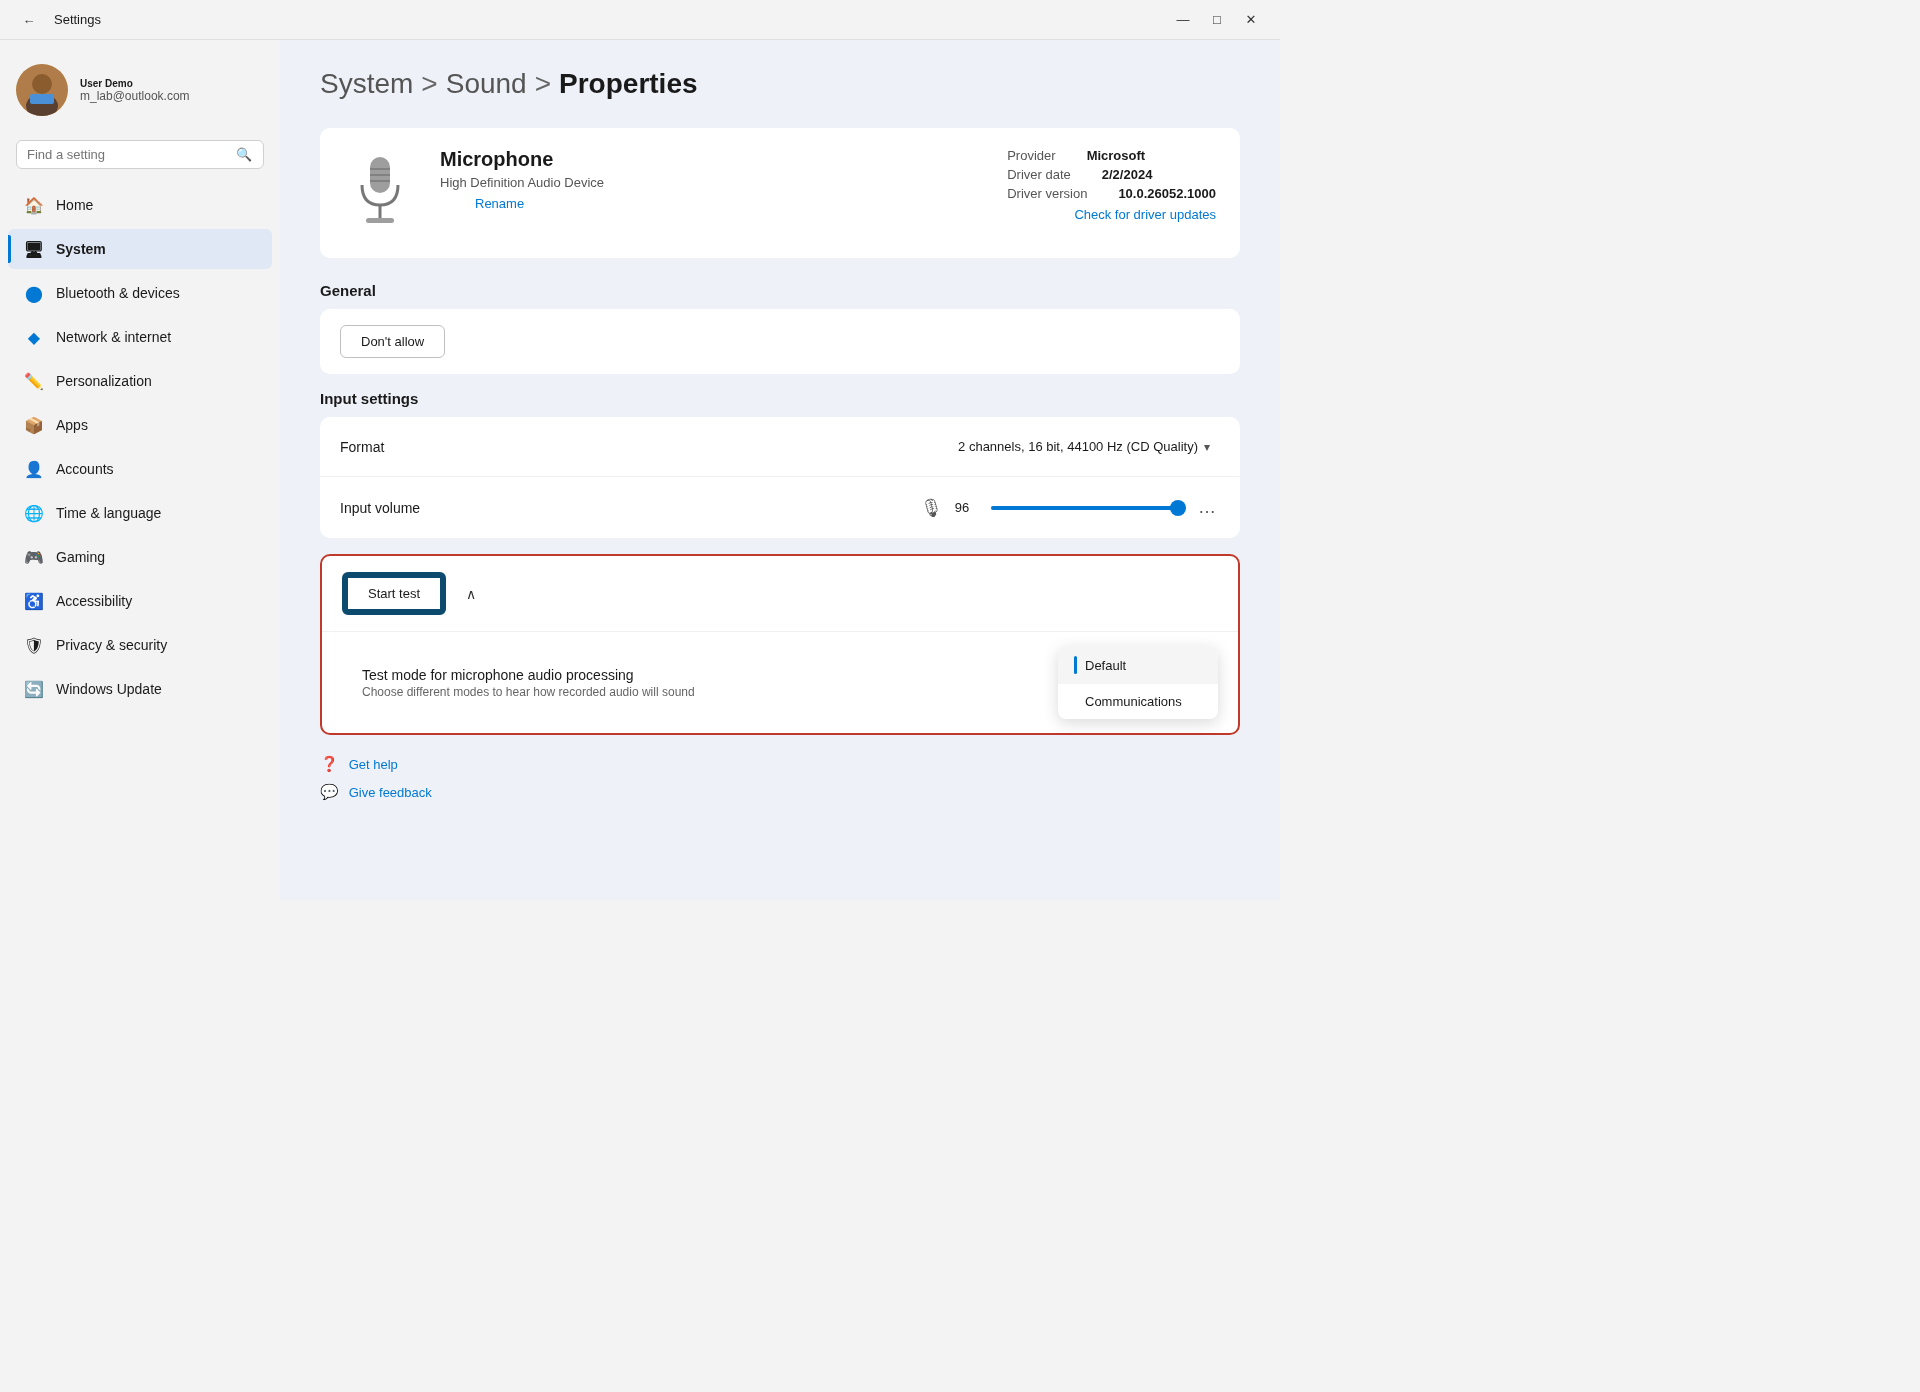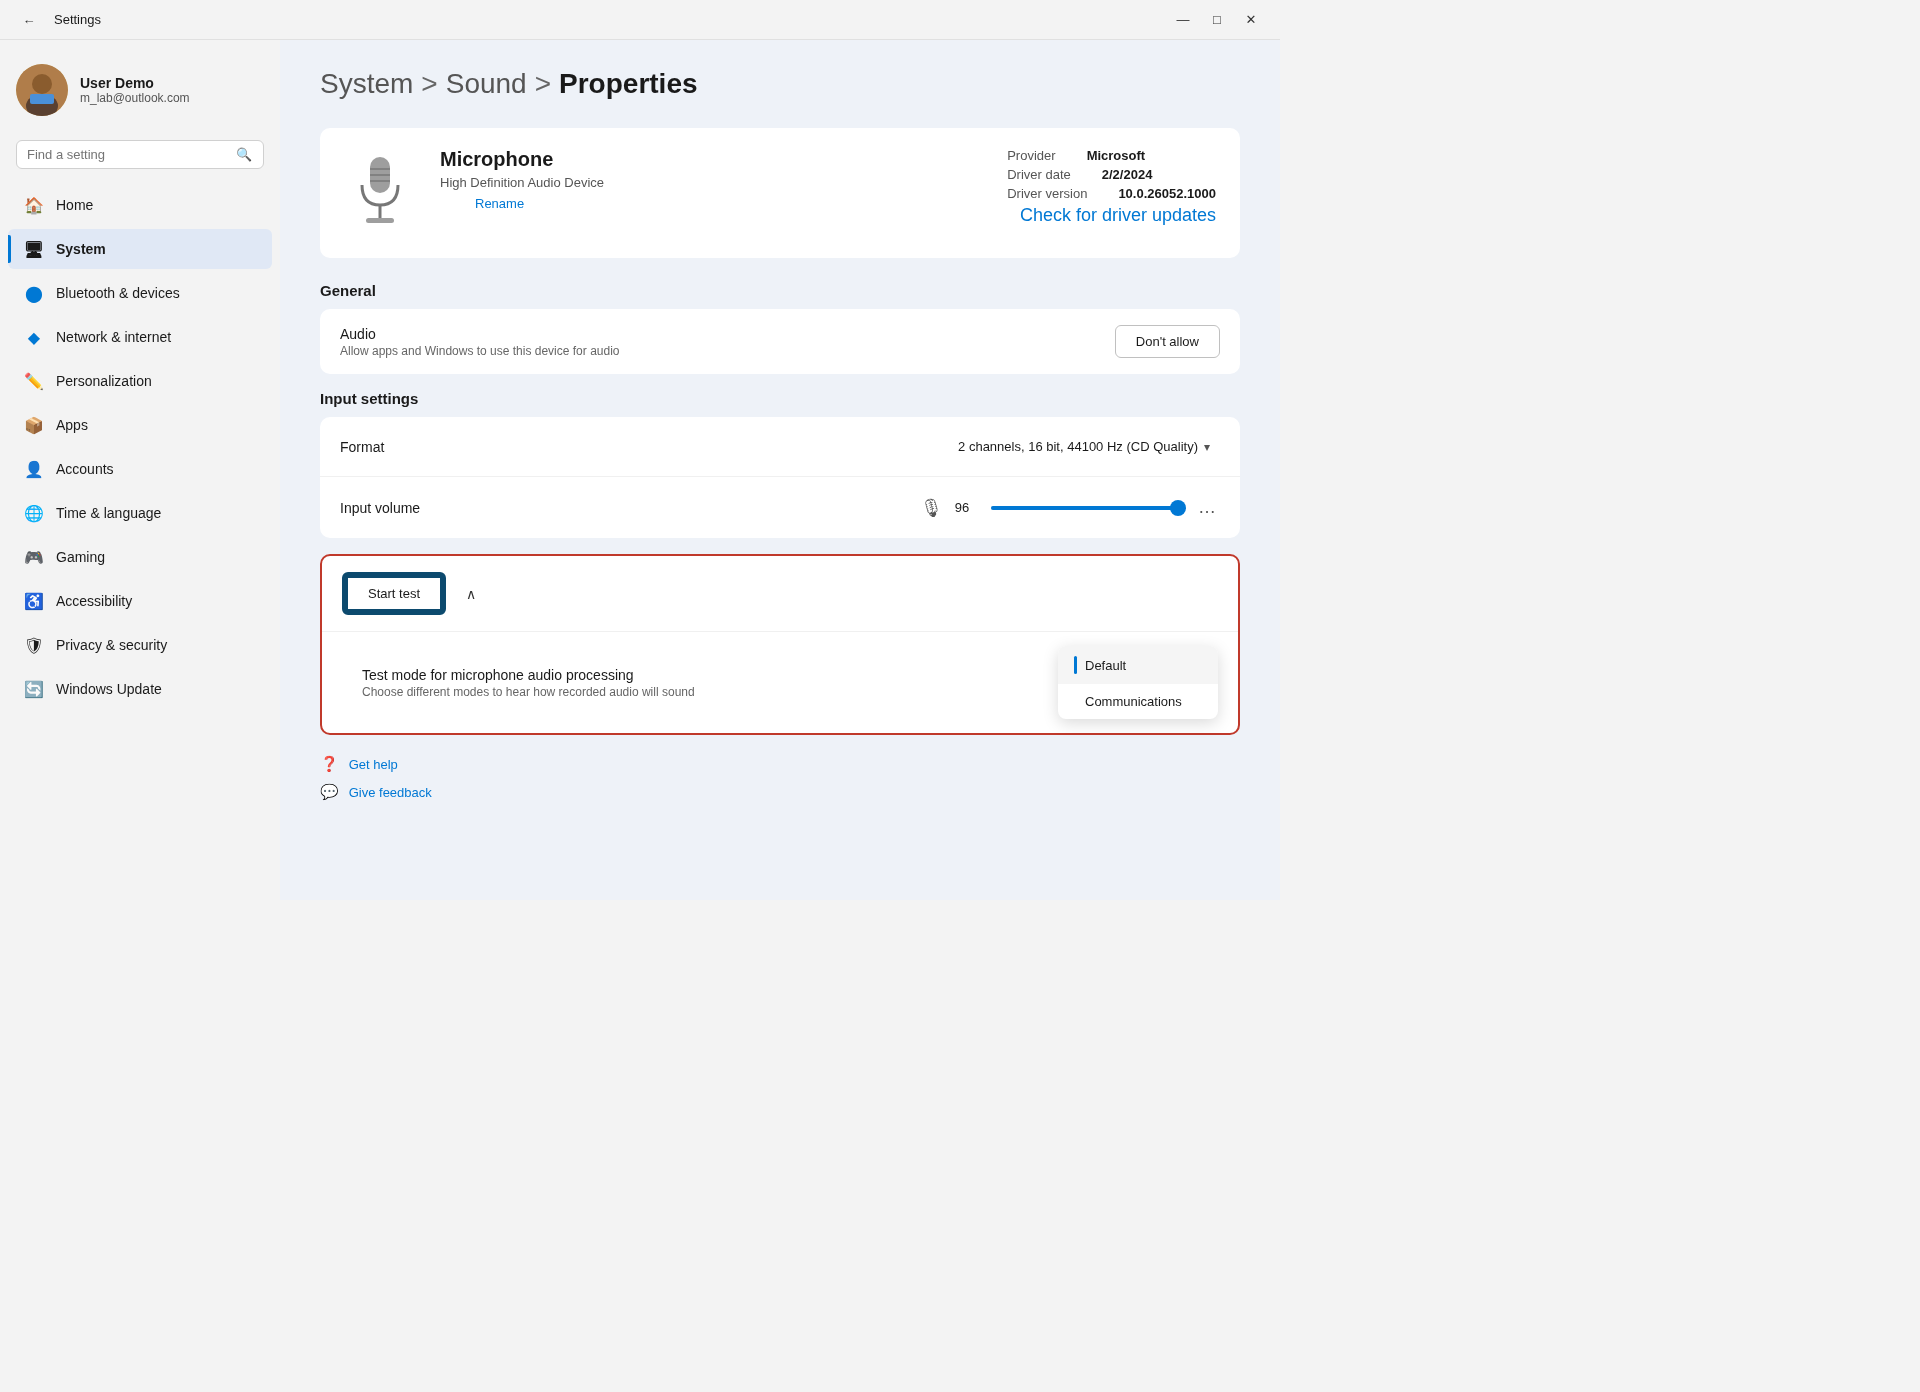--- a/index.html
+++ b/index.html
@@ -72,21 +72,21 @@
       border-radius: 50%;
       background: #c9a96e;
       display: flex;
       align-items: center;
       justify-content: center;
       overflow: hidden;
       flex-shrink: 0;
     }
     .avatar svg { width: 52px; height: 52px; }
     .user-info { display: flex; flex-direction: column; }
-    .user-name { font-size: 14px; font-weight: 600; color: #1a1a1a; }
+    .user-name { font-size: 10px; font-weight: 600; color: #1a1a1a; }
     .user-email { font-size: 12px; color: #555; }
     .search-box {
       margin: 4px 16px 12px 16px;
       display: flex;
       align-items: center;
       background: white;
       border: 1px solid #d0d0d0;
       border-radius: 6px;
       padding: 6px 10px;
     }
@@ -171,21 +171,21 @@
       flex-shrink: 0;
     }
     .device-info { flex: 1; }
     .device-name { font-size: 20px; font-weight: 600; color: #1a1a1a; margin-bottom: 4px; }
     .device-subtitle { font-size: 13px; color: #555; margin-bottom: 6px; }
     .device-rename { font-size: 13px; color: #0078d4; cursor: pointer; margin-left: 35px; }
     .device-meta { margin-left: auto; text-align: right; }
     .meta-row { display: flex; gap: 12px; font-size: 13px; margin-bottom: 4px; }
     .meta-label { color: #555; }
     .meta-value { font-weight: 600; color: #1a1a1a; margin-left: 19px; }
-    .meta-link { color: #0078d4; cursor: pointer; font-size: 18px; margin-left: 9px; }
+    .meta-link { color: #0078d4; cursor: pointer; font-size: 13px; margin-left: 9px; }
     
     .section-title {
       font-size: 15px;
       font-weight: 600;
       color: #1a1a1a;
       margin-bottom: 10px;
       margin-top: 8px;
     }
     .settings-card {
       background: white;
@@ -484,24 +484,20 @@
         </div>
         <div>
           <span class="meta-link">Check for driver updates</span>
         </div>
       </div>
     </div>
 
     <div class="section-title">General</div>
     <div class="settings-card">
       <div class="settings-row">
-        <div class="settings-row-label">
-          <div class="row-title">Audio</div>
-          <div class="row-subtitle">Allow apps and Windows to use this device for audio</div>
-        </div>
         <button class="btn-dont-allow">Don't allow</button>
       </div>
     </div>
 
     <div class="section-title">Input settings</div>
     <div class="settings-card">
 
       <div class="settings-row">
         <div class="settings-row-label">
           <div class="row-title">Format</div>

